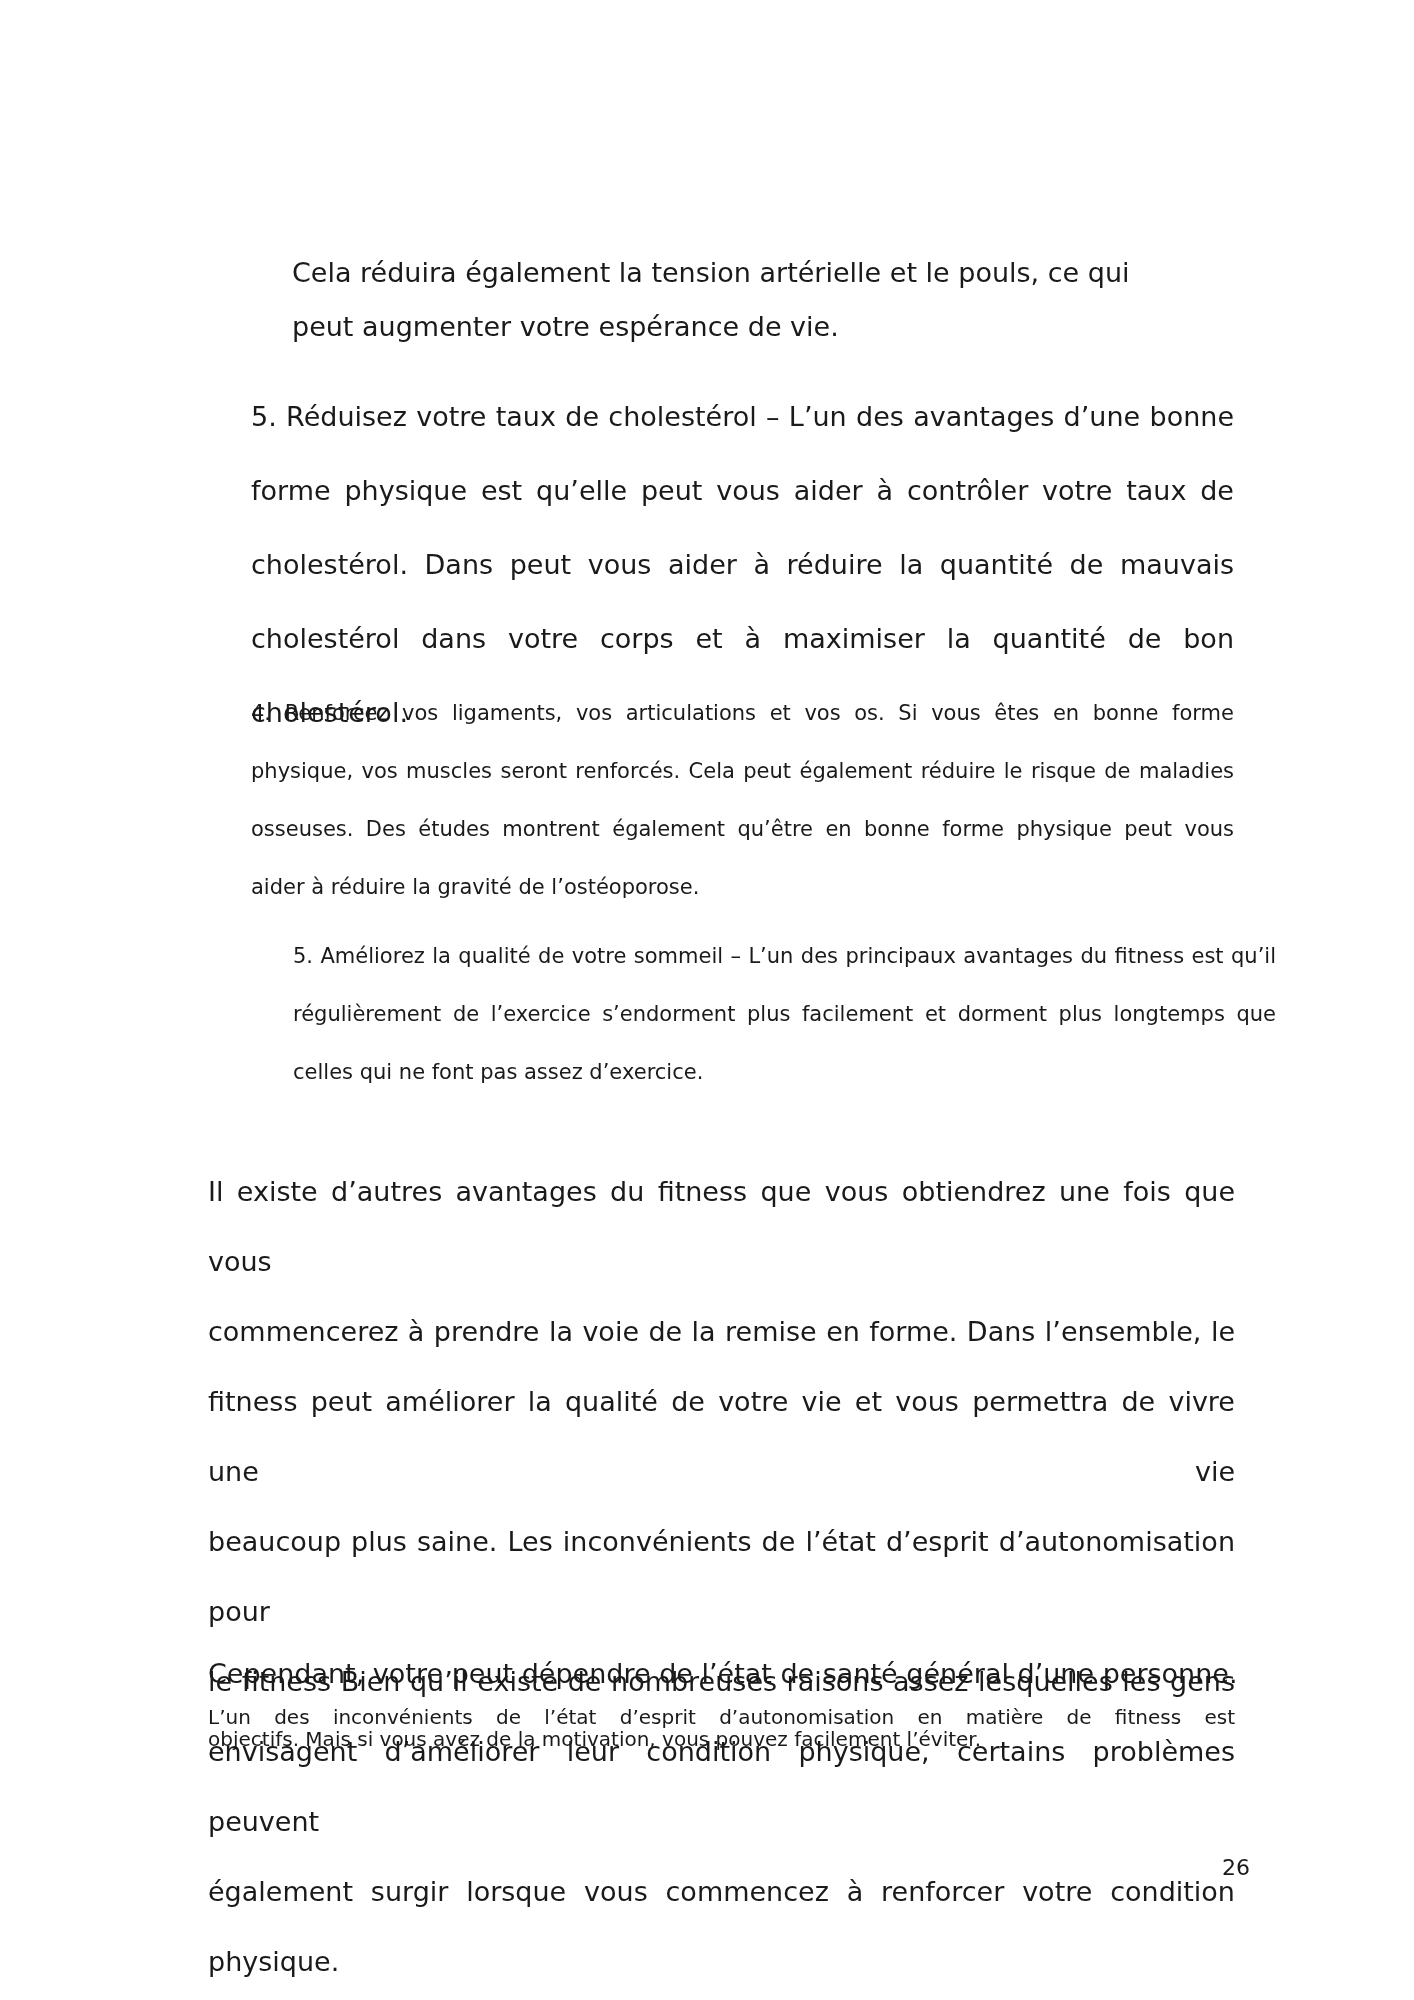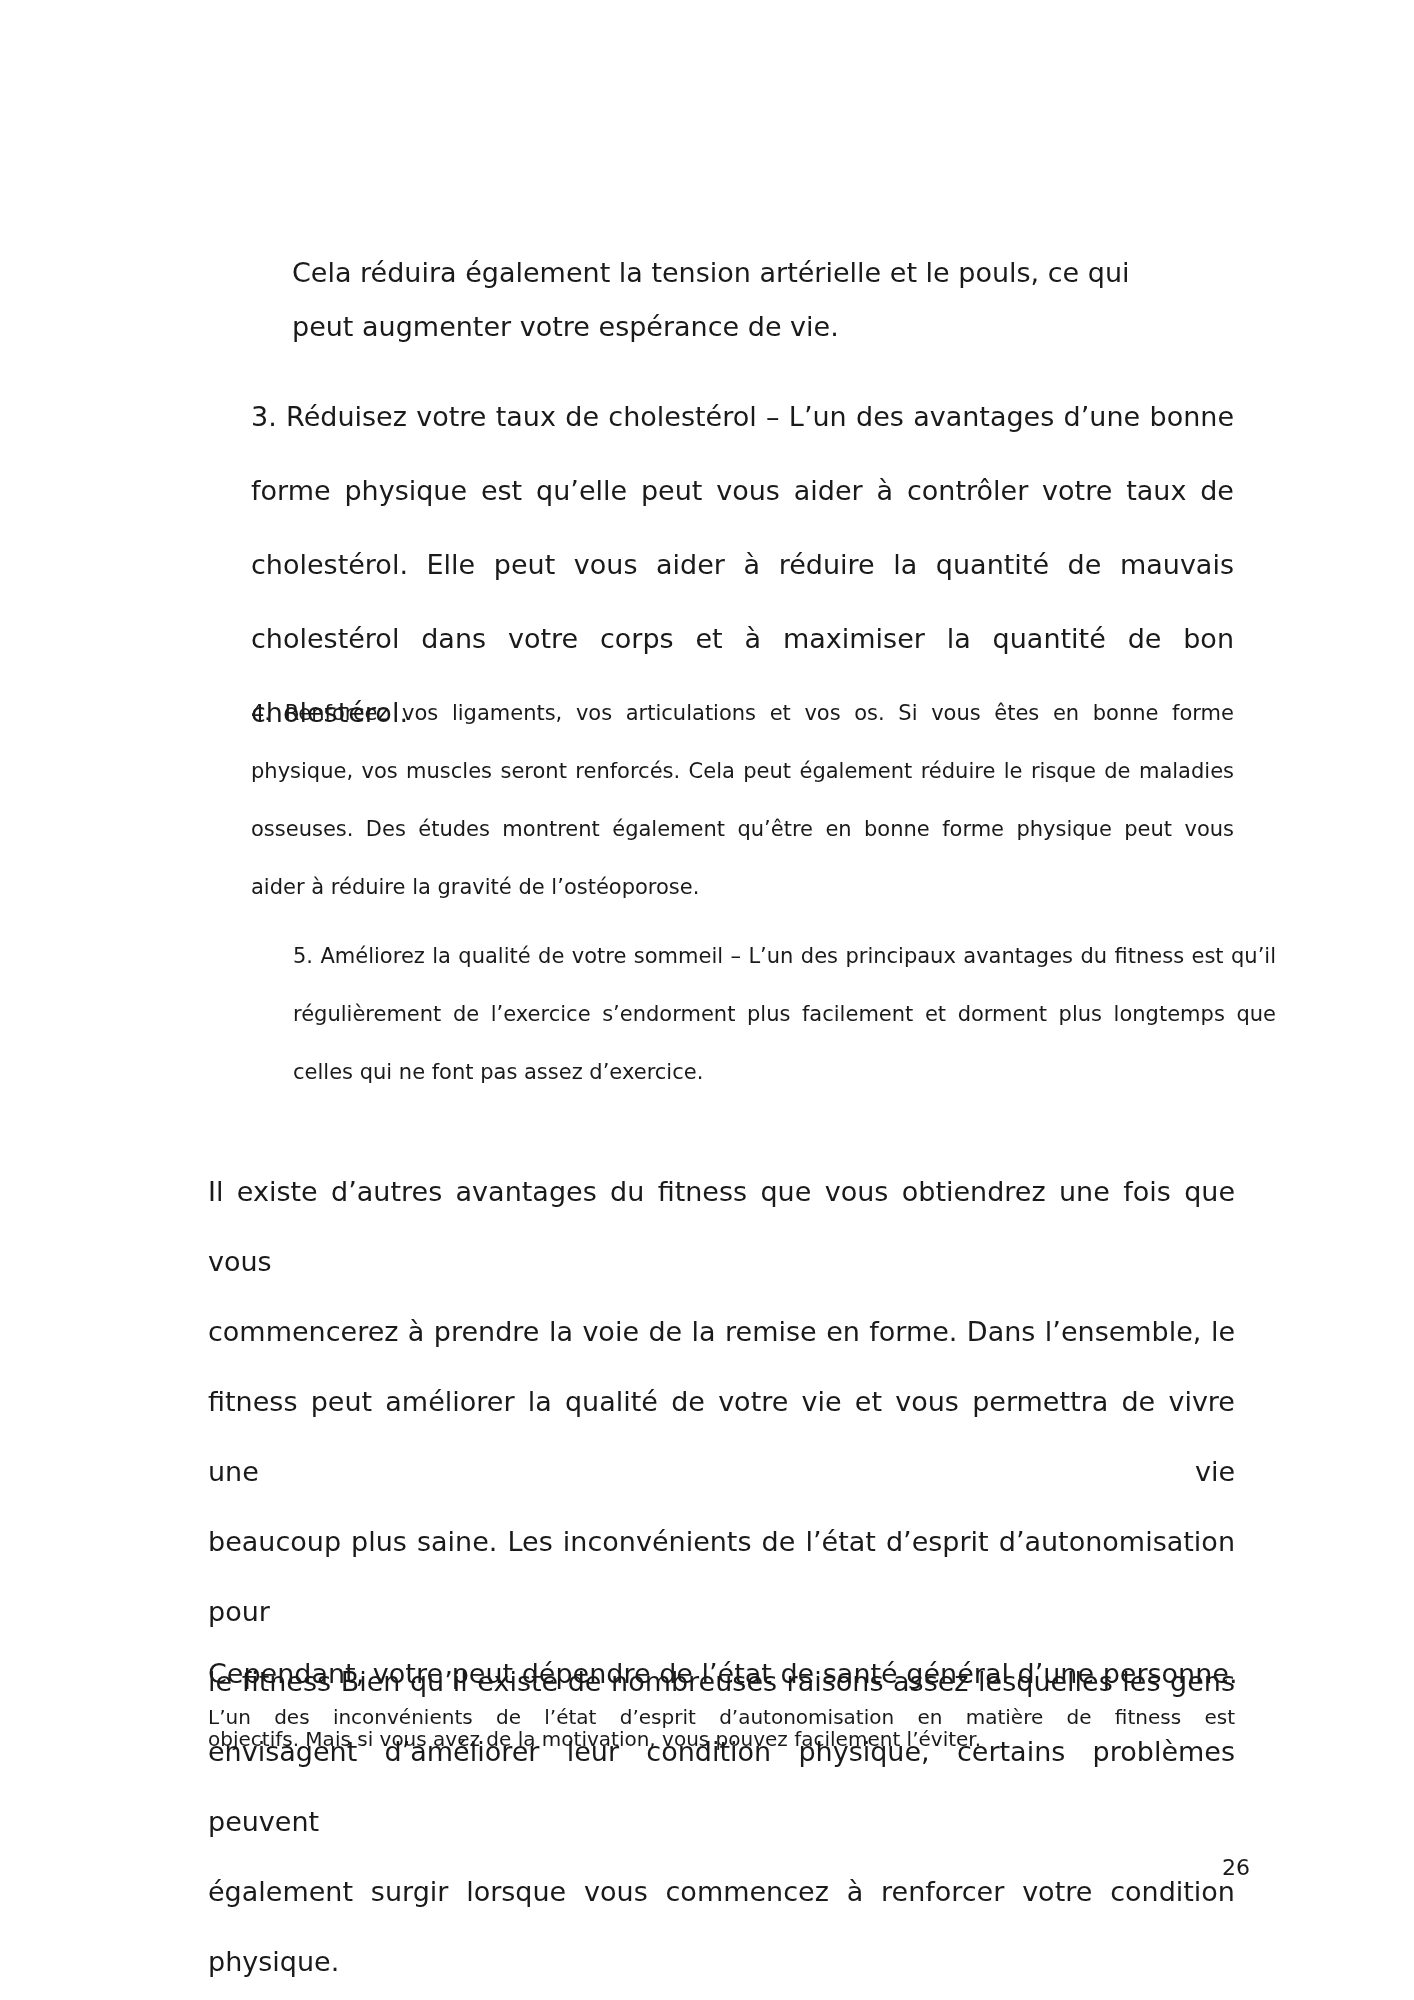--- a/index.html
+++ b/index.html
@@ -115,23 +115,23 @@
 <body>
 
 <div class="page">
 
   <div class="block" id="cont-block">
     <span class="line">Cela réduira également la tension artérielle et le pouls, ce qui</span>
     <span class="line">peut augmenter votre espérance de vie.</span>
   </div>
 
   <div class="block" id="item3-block">
-    <span class="justify-line">3. Réduisez votre taux de cholestérol – L’un des avantages d’une bonne</span>
+    <span class="justify-line">5. Réduisez votre taux de cholestérol – L’un des avantages d’une bonne</span>
     <span class="justify-line">forme physique est qu’elle peut vous aider à contrôler votre taux de</span>
-    <span class="justify-line">cholestérol. Elle peut vous aider à réduire la quantité de mauvais</span>
+    <span class="justify-line">cholestérol. Dans peut vous aider à réduire la quantité de mauvais</span>
     <span class="justify-line">cholestérol dans votre corps et à maximiser la quantité de bon cholestérol.</span>
   </div>
 
   <div class="block" id="item4-block">
     <span class="justify-line">4. Renforcez vos ligaments, vos articulations et vos os. Si vous êtes en bonne forme</span>
     <span class="justify-line">physique, vos muscles seront renforcés. Cela peut également réduire le risque de maladies</span>
     <span class="justify-line">osseuses. Des études montrent également qu’être en bonne forme physique peut vous</span>
     <span class="justify-line last-line">aider à réduire la gravité de l’ostéoporose.</span>
   </div>
 

